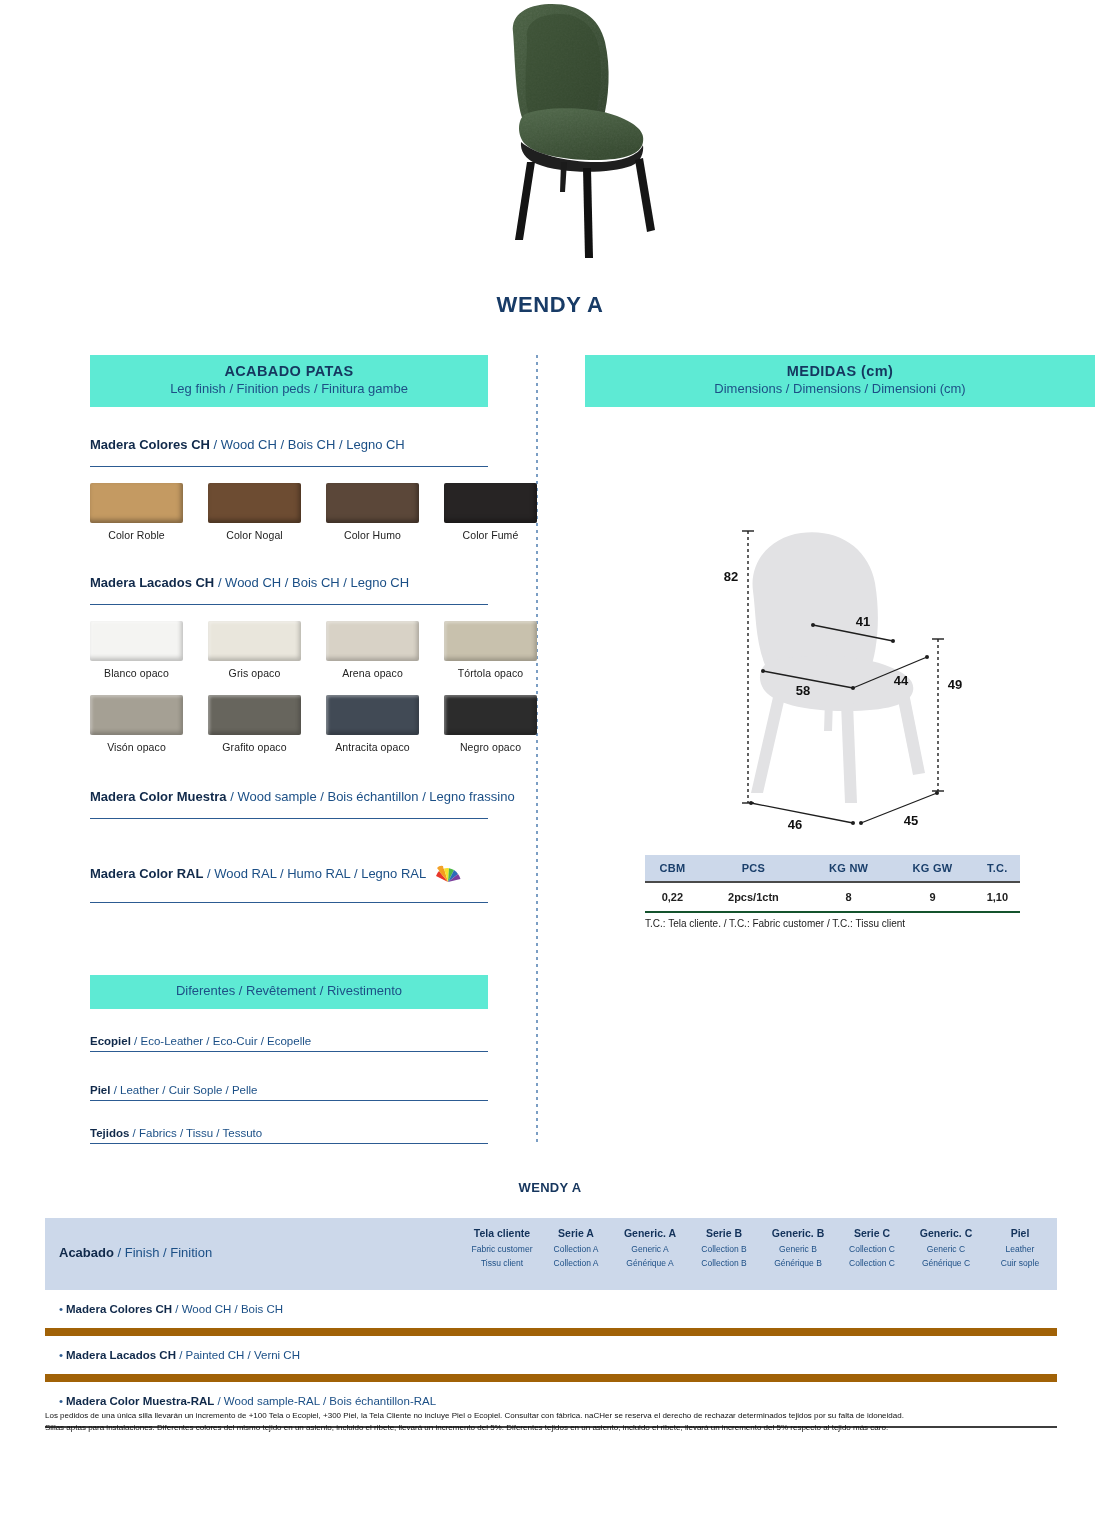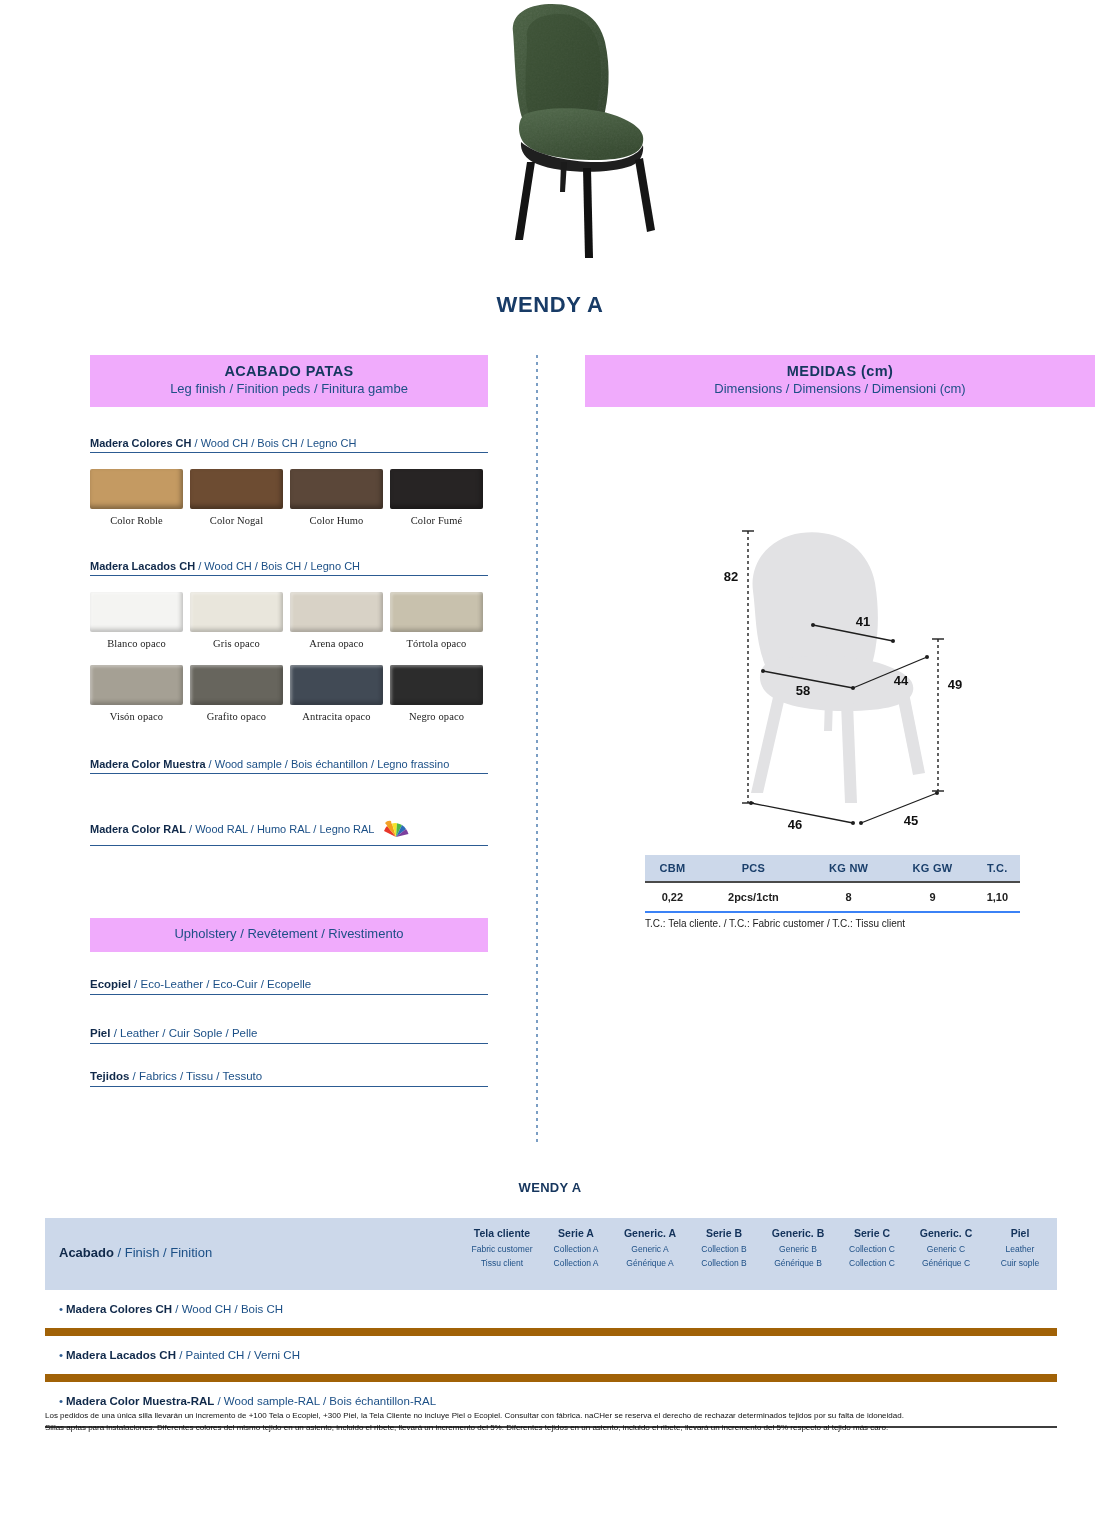--- a/index.html
+++ b/index.html
@@ -38,48 +38,48 @@
 
   .vdivider {
     position: absolute; left: 536px; top: 355px;
     width: 2px; height: 790px;
     background-image: linear-gradient(to bottom, #7b9ec4 0 3px, transparent 3px 7px);
     background-size: 2px 7px;
   }
 
   
   .banner {
-    background: #f0abfc;
+    background: #5eead4;
     padding: 7px 0 9px 0;
     text-align: center;
   }
   .banner .b1 {
     font-size: 14.5px; font-weight: bold; letter-spacing: .4px;
     color: #15375f; display: block; line-height: 1.25;
   }
   .banner .b2 {
     font-size: 13px; color: #1d4f86; display: block;
     line-height: 1.3; margin-top: 1px;
   }
 
   
   .rule-head {
     margin-top: 30px;
-    font-size: 11px;
+    font-size: 13px;
     color: #1b4f86;
-    padding-bottom: 3px;
+    padding-bottom: 14px;
     border-bottom: 1.6px solid #2c5b92;
     white-space: nowrap;
   }
   .rule-head b { color: #10294a; font-weight: bold; }
   .rule-head .ral-icon { display: inline-block; vertical-align: -7px; margin-left: 6px; }
 
   
   .swatch-row {
-    display: flex; gap: 7px; margin-top: 16px; font-family: Liberation Serif, serif;
+    display: flex; gap: 25px; margin-top: 16px;
   }
   .swatch-cell { width: 93px; }
   .swatch {
     width: 93px; height: 40px;
     border-radius: 2px;
     position: relative;
     box-shadow: inset -2px -3px 4px rgba(0,0,0,.22), inset 2px 2px 3px rgba(255,255,255,.35);
   }
   .swatch.wood { box-shadow: inset -2px -3px 5px rgba(0,0,0,.35); }
   .swatch-label {
@@ -109,21 +109,21 @@
   .ship-table thead th {
     background: #ccd8ea;
     font-size: 11px; font-weight: bold;
     color: #1a3f6b; padding: 7px 0;
     letter-spacing: .3px;
   }
   .ship-table tbody td {
     font-size: 11px; font-weight: bold; color: #202020;
     text-align: center; padding: 8px 0;
     border-top: 2px solid #4a4a4a;
-    border-bottom: 2px solid #3b82f6;
+    border-bottom: 2px solid #14532d;
   }
   .ship-note {
     margin-left: 60px; margin-top: 5px;
     font-size: 10px; color: #1a1a1a;
   }
 
   
   .bottom-title {
     position: absolute; left: 0; top: 1180px; width: 1100px;
     text-align: center; font-size: 13px; font-weight: bold;
@@ -306,21 +306,21 @@
           <path d="M0 0 L1 -13.8 A13 13 0 0 1 6 -12 Z" fill="#4db848"></path>
           <path d="M0 0 L6 -12 A13 13 0 0 1 10 -8 Z" fill="#2b6cb8"></path>
           <path d="M0 0 L10 -8 A13 13 0 0 1 12.5 -3 Z" fill="#7b3f9d"></path>
           <path d="M-3 -4 L-11 -14 A6 6 0 0 1 -5 -16 Z" fill="#f29d1f" opacity=".95"></path>
         </g>
       </svg>
     </span>
   </div>
 
   <div class="banner" style="margin-top:72px">
-    <span class="b2">Upholstery / Revêtement / Rivestimento</span>
+    <span class="b2">Diferentes / Revêtement / Rivestimento</span>
   </div>
 
   <div class="uph-rule">
     <b>Ecopiel</b><span> / Eco-Leather / Eco-Cuir / Ecopelle</span>
   </div>
   <div class="uph-rule" style="margin-top:32px">
     <b>Piel</b><span> / Leather / Cuir Sople / Pelle</span>
   </div>
   <div class="uph-rule">
     <b>Tejidos</b><span> / Fabrics / Tissu / Tessuto</span>

